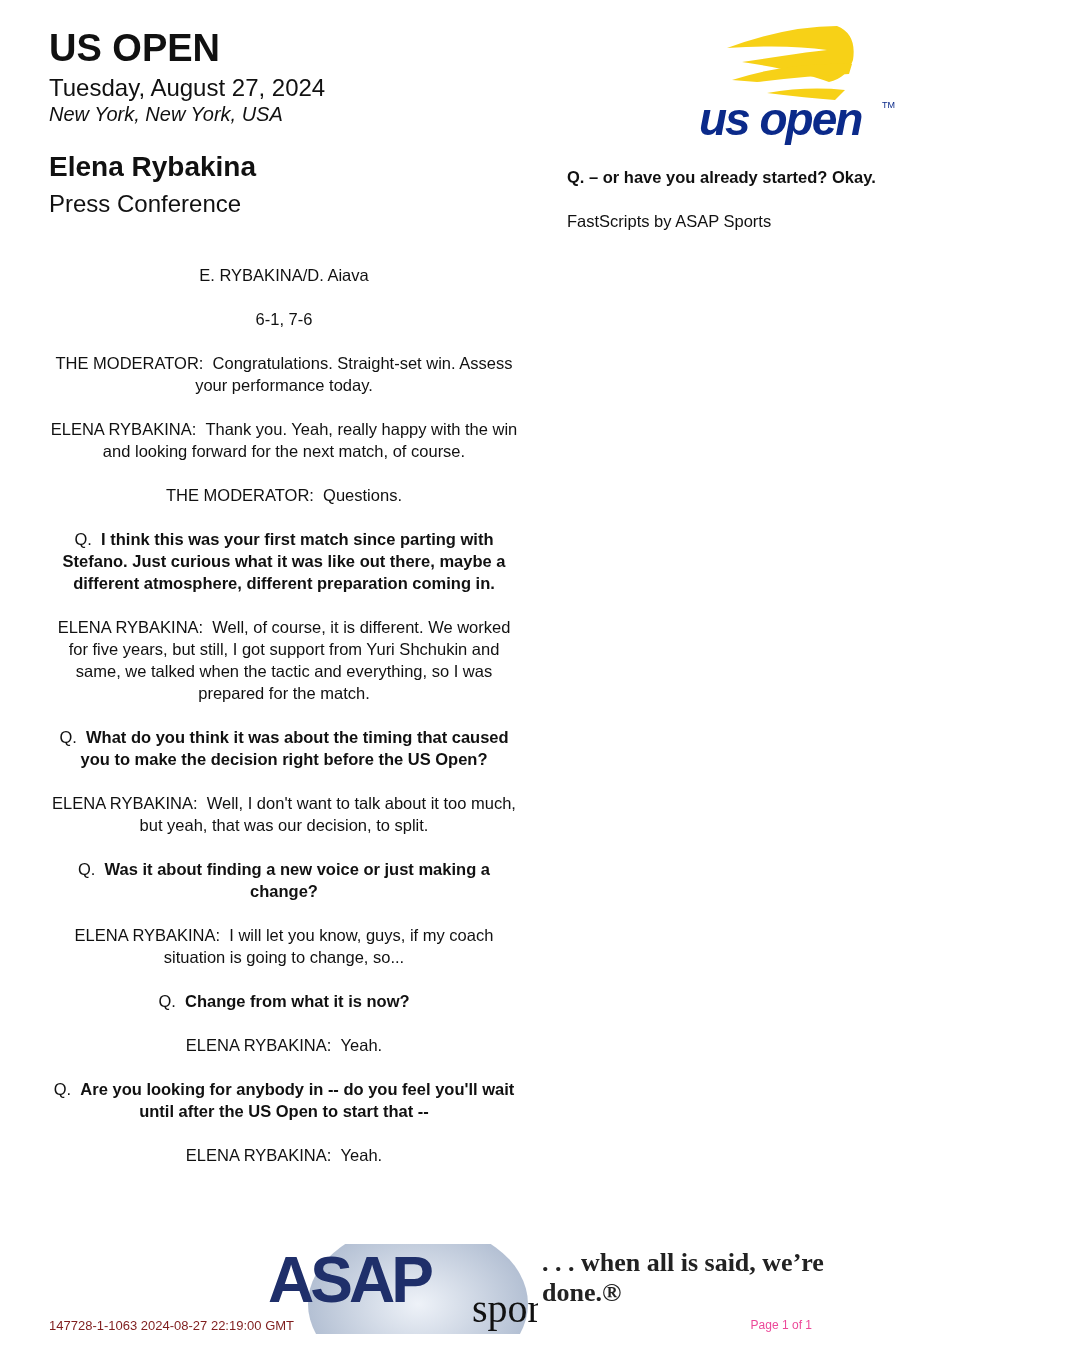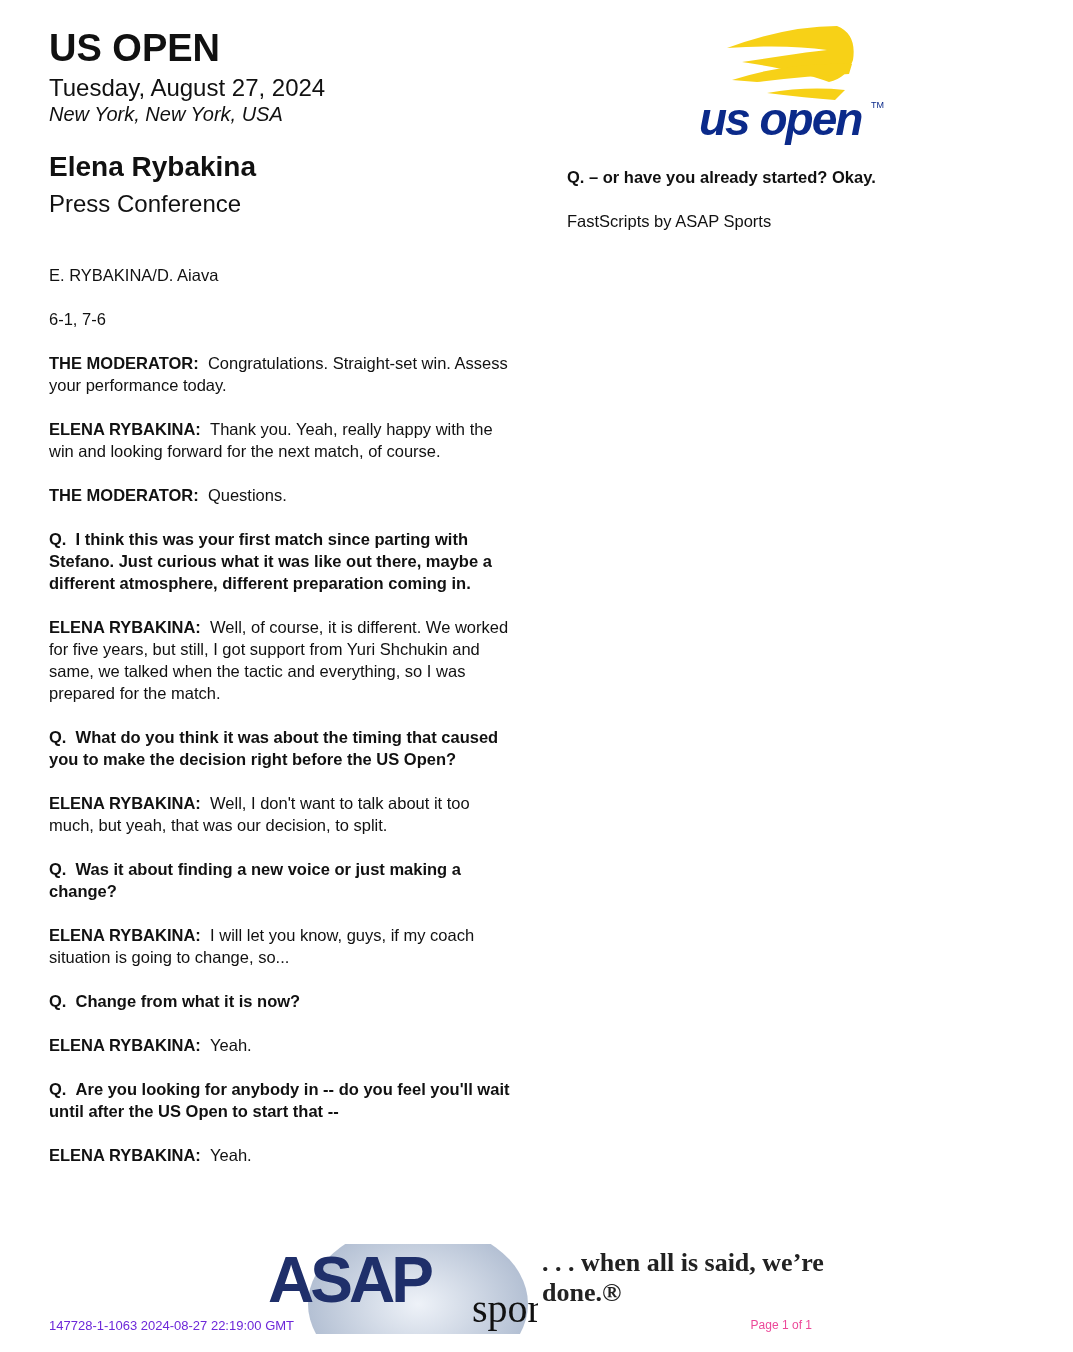--- a/index.html
+++ b/index.html
@@ -5,36 +5,36 @@
   html, body { margin: 0; padding: 0; background: #ffffff; }
   body { width: 1073px; height: 1352px; position: relative; overflow: hidden;
          font-family: "Liberation Sans", sans-serif; color: #111; }
   .left-col { position: absolute; left: 49px; top: 24px; width: 470px; }
   .event-title { font-size: 38px; font-weight: bold; margin: 0; line-height: 48px; }
   .date { font-size: 24px; line-height: 28px; margin-top: 2px; }
   .location { font-size: 20px; font-style: italic; line-height: 24px; }
   .player { font-size: 28px; font-weight: bold; line-height: 44px; margin-top: 19px; }
   .type { font-size: 24px; line-height: 30px; }
   .transcript { position: absolute; left: 49px; top: 264px; width: 470px;
-                font-size: 16.5px; line-height: 22px; }
+                font-size: 16.5px; line-height: 22px; text-align: center; }
   .transcript p { margin: 0 0 22px 0; }
-  .transcript .spk { font-weight: bold; margin-top: 20px; }
+  .transcript .spk { font-weight: normal; margin-top: 20px; }
   .transcript .q { font-weight: bold; }
   .right-col { position: absolute; left: 567px; top: 20px; width: 470px; }
   .logo-box { position: relative; width: 470px; height: 130px; }
   .logo-text { position: absolute; left: 132px; top: 72px; font-size: 46px; font-weight: bold;
                font-style: italic; color: #0b2a8a; letter-spacing: -2px; }
-  .tm { position: absolute; left: 304px; top: 80px; font-size: 9px; color: #0b2a8a; }
+  .tm { position: absolute; left: 315px; top: 80px; font-size: 9px; color: #0b2a8a; }
   .right-text { font-size: 16.5px; line-height: 22px; margin-top: 16px; }
   .right-text p { margin: 0 0 22px 0; }
   .footer { position: absolute; left: 0; top: 1240px; width: 863px; height: 100px; }
   .asap-logo { position: absolute; left: 268px; top: 4px; width: 270px; height: 90px; }
   .tagline { position: absolute; left: 542px; top: 8px; font-family: "Liberation Serif", serif;
              font-size: 26px; color: #222; font-weight: bold; }
-  .footer-id { position: absolute; left: 49px; top: 78px; font-size: 13px; color: #6d28d9; }
+  .footer-id { position: absolute; left: 49px; top: 78px; font-size: 13px; color: #7f1d1d; }
   .footer-page { position: absolute; right: 51px; top: 78px; font-size: 12px; color: #ec4899; }
 </style>
 </head>
 <body>
 
 <div class="left-col">
   <h1 class="event-title">US OPEN</h1>
   <div class="date">Tuesday, August 27, 2024</div>
   <div class="location">New York, New York, USA</div>
   <div class="player">Elena Rybakina</div>

